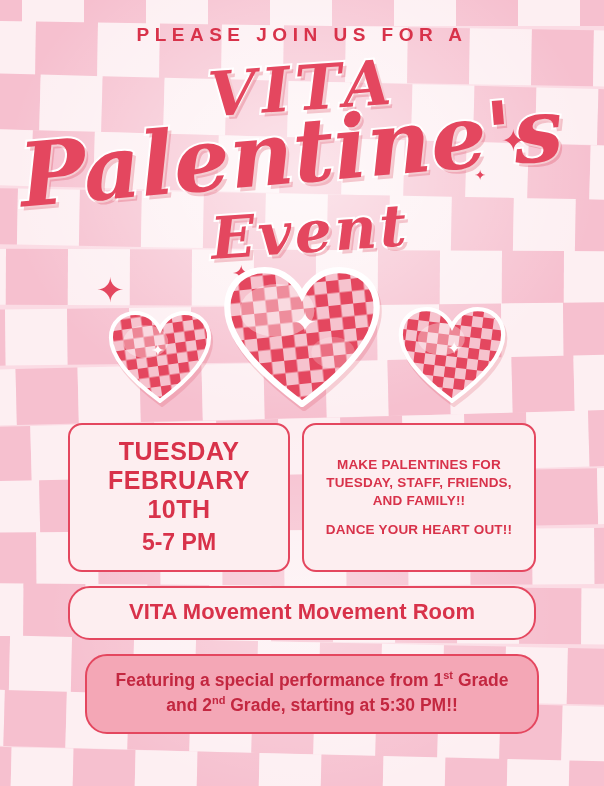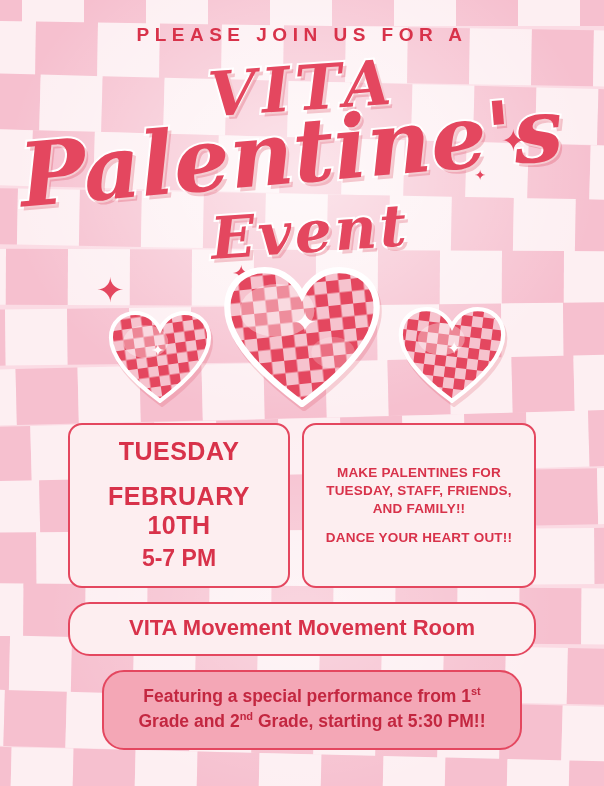--- a/index.html
+++ b/index.html
@@ -133,21 +133,21 @@
     display: flex;
     flex-direction: column;
     justify-content: center;
   }
   .card-date {
     flex: 0 0 222px;
     padding: 12px 24px 14px;
     font-weight: 700;
   }
   .date-l1 { font-size: 25px; letter-spacing: 0.5px; }
-  .date-l2 { font-size: 25px; letter-spacing: 0.5px; margin-top: 16px; }
+  .date-l2 { font-size: 25px; letter-spacing: 0.5px; margin-top: 0; }
   .date-l3 { font-size: 23px; margin-top: 5px; }
 
   .card-desc {
     flex: 1 1 auto;
     padding: 12px 10px;
     font-weight: 700;
     font-size: 13.5px;
     line-height: 1.32;
     letter-spacing: 0.2px;
   }
@@ -160,21 +160,21 @@
     border-radius: 22px;
     background: #fdeef0;
     color: #d8324a;
     text-align: center;
     font-weight: 700;
     font-size: 22px;
     padding: 11px 10px 13px;
   }
 
   .band-feature {
-    width: 420px;
+    width: 454px;
     margin-top: 14px;
     border: 2.5px solid #e4475f;
     border-radius: 22px;
     background: #f4a7b6;
     color: #c32740;
     text-align: center;
     font-weight: 700;
     font-size: 17.5px;
     line-height: 1.42;
     padding: 12px 18px 14px;

